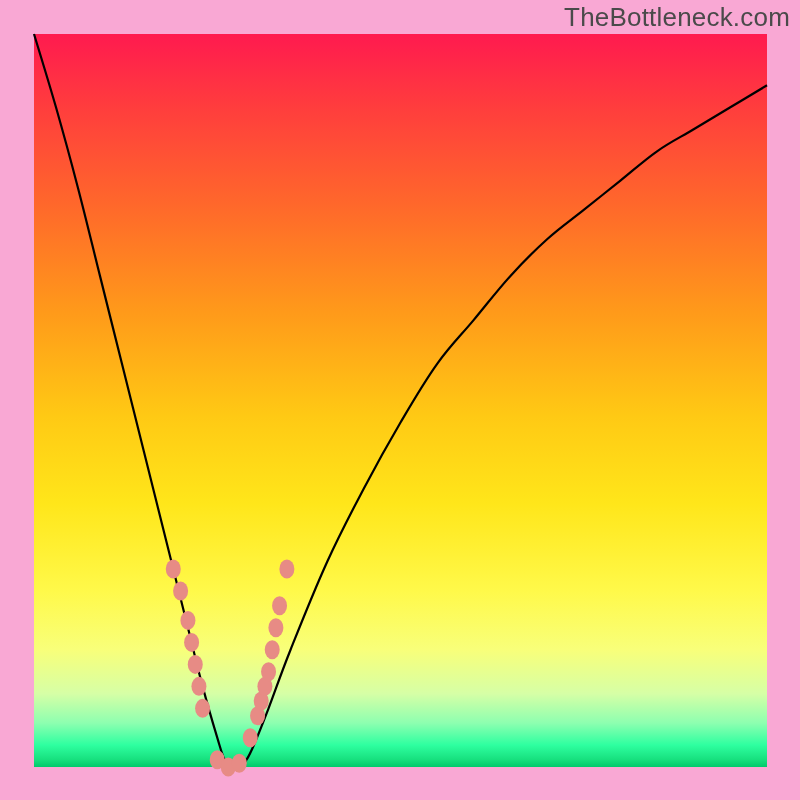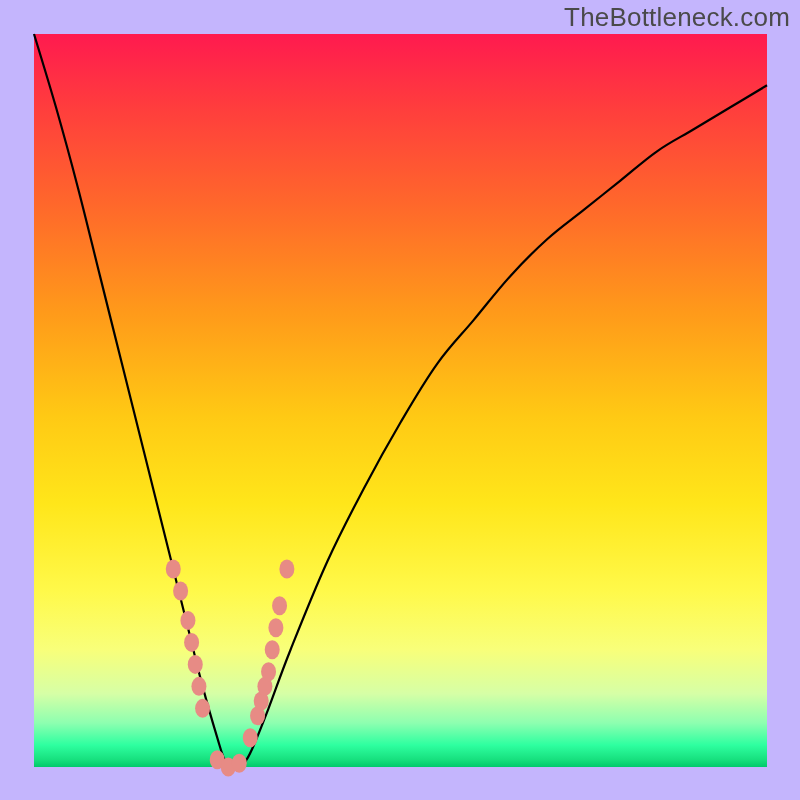--- a/index.html
+++ b/index.html
@@ -9,21 +9,21 @@
     height: 800px;
     overflow: hidden;
     background: #000;
     font-family: Arial, Helvetica, sans-serif;
   }
   .frame {
     position: absolute;
     top: 0; left: 0;
     width: 800px;
     height: 800px;
-    background: #c4b5fd;
+    background: #f9a8d4;
   }
   .plot-area {
     position: absolute;
     top: 34px;
     left: 34px;
     width: 733px;
     height: 733px;
     
     background: linear-gradient(to bottom,
       #ff1a4f 0%,

